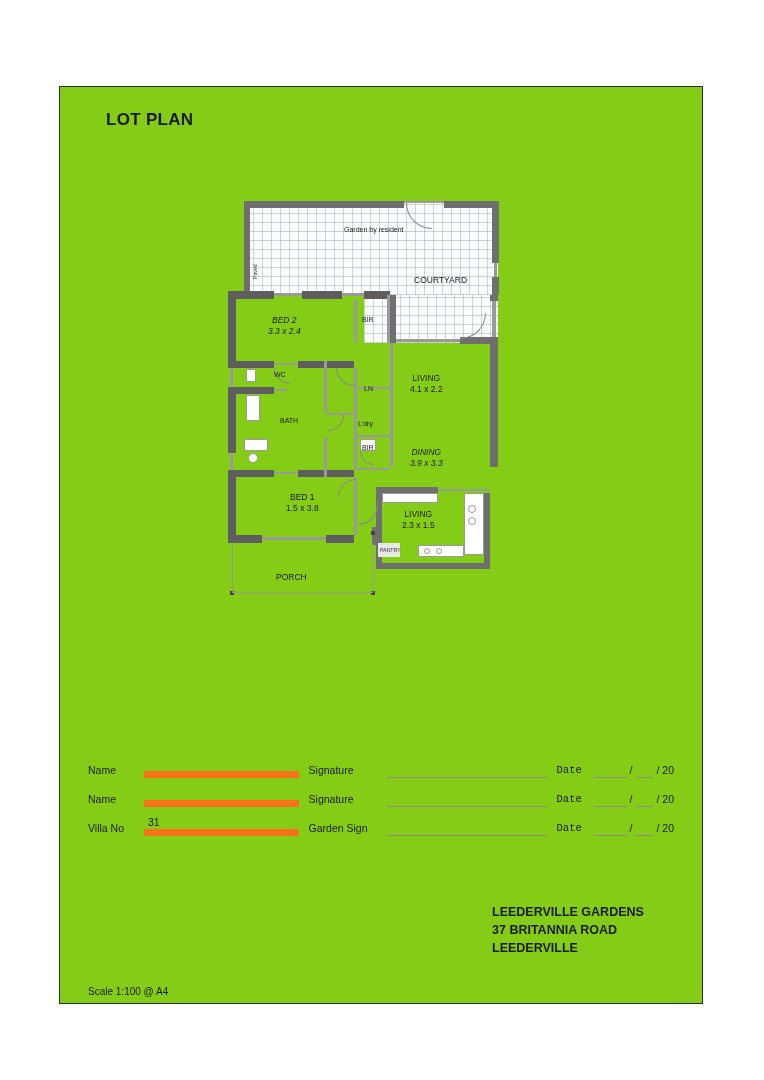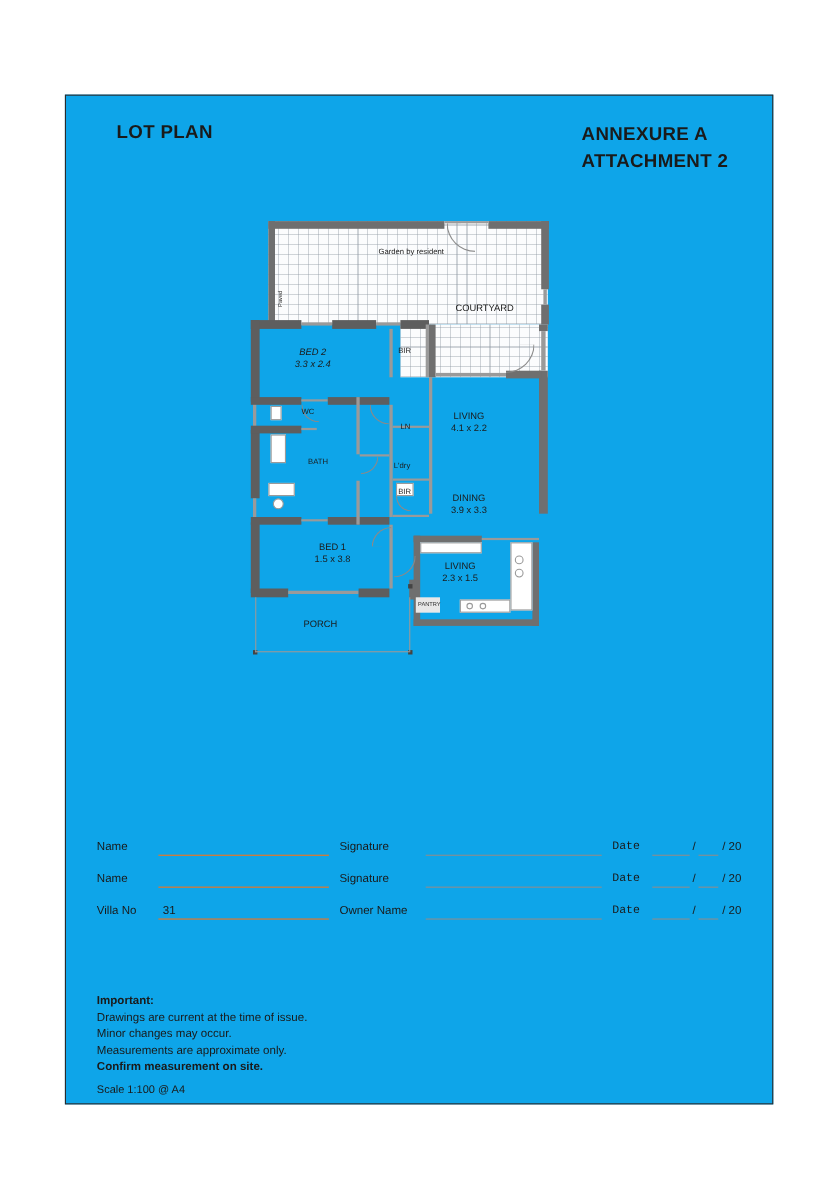--- a/index.html
+++ b/index.html
@@ -15,21 +15,21 @@
     position: relative;
     overflow: hidden;
   }
   .page {
     position: absolute;
     left: 59px;
     top: 86px;
     width: 644px;
     height: 918px;
     border: 1px solid #2b2b2b;
-    background: #0ea5e9;
+    background: #84cc16;
     box-sizing: border-box;
   }
 
   
   .hdr-left {
     position: absolute;
     left: 46px;
     top: 23px;
     font-size: 17px;
     font-weight: bold;
@@ -131,21 +131,21 @@
     align-items: flex-end;
     height: 29px;
   }
   .sig-row .lab {
     width: 56px;
     flex: none;
     padding-bottom: 2px;
   }
   .sig-row .rule {
     flex: 1 1 auto;
-    border-bottom: 1px solid #f97316;
+    border-bottom: 7px solid #f97316;
     height: 14px;
     margin-right: 10px;
     position: relative;
   }
   .sig-row .rule .val {
     position: absolute;
     left: 4px;
     bottom: 1px;
     font-size: 10.5px;
   }
@@ -205,24 +205,20 @@
     font-weight: bold;
     line-height: 1.45;
   }
 </style>
 </head>
 <body>
 
 <div class="page">
 
   <div class="hdr-left">LOT PLAN</div>
-  <div class="hdr-right">
-    <div>ANNEXURE A</div>
-    <div>ATTACHMENT 2</div>
-  </div>
 
   <div class="plan">
 
     <div class="courtyard-fill" style="left:16px; top:14px; width:254px; height:94px;"></div>
     <div class="courtyard-fill" style="left:136px; top:108px; width:134px; height:48px;"></div>
 
     <div class="wall" style="left:16px; top:14px; width:160px; height:7px;"></div>
     <div class="wall" style="left:216px; top:14px; width:55px; height:7px;"></div>
     <div class="thinline" style="left:176px; top:14px; width:40px; height:2px;"></div>
     <div class="wall" style="left:16px; top:14px; width:6px; height:94px;"></div>
@@ -322,42 +318,42 @@
     <div class="room-label" style="left:40px; top:128px;font-style:italic;">
       <span>BED 2</span><br>
       <span>3.3 x 2.4</span>
     </div>
     <div class="room-label sm" style="left:134px; top:128px;">BIR</div>
 
     <div class="room-label" style="left:182px; top:186px;">
       <span>LIVING</span><br>
       <span>4.1 x 2.2</span>
     </div>
-    <div class="room-label" style="left:182px; top:260px;">
+    <div class="room-label" style="left:182px; top:260px;font-style:italic;">
       <span>DINING</span><br>
       <span>3.9 x 3.3</span>
     </div>
 
     <div class="room-label sm" style="left:46px; top:183px;">WC</div>
     <div class="room-label sm" style="left:136px; top:197px;">LN</div>
     <div class="room-label sm" style="left:52px; top:229px;">BATH</div>
     <div class="room-label sm" style="left:130px; top:232px;">L'dry</div>
     <div class="room-label sm" style="left:134px; top:256px;">BIR</div>
 
     <div class="room-label" style="left:26px; top:305px;margin-left:32px;">
       <span>BED 1</span><br>
       <span>1.5 x 3.8</span>
     </div>
 
     <div class="room-label" style="left:174px; top:322px;">
       <span>LIVING</span><br>
       <span>2.3 x 1.5</span>
     </div>
     <div class="room-label xs" style="left:152px; top:360px;">PANTRY</div>
-    <div class="room-label" style="left:48px; top:375px;">PORCH</div>
+    <div class="room-label" style="left:48px; top:385px;">PORCH</div>
   </div>
 
   <div class="sig">
 
     <div class="sig-row">
       <div class="lab">Name</div>
       <div class="rule">
         <span class="val"></span>
       </div>
       <div class="lab2">Signature</div>
@@ -381,33 +377,31 @@
       <div class="slash">/</div>
       <div class="dline2"></div>
       <div class="yr">/ 20</div>
     </div>
 
     <div class="sig-row">
       <div class="lab">Villa No</div>
       <div class="rule">
         <span class="val">31</span>
       </div>
-      <div class="lab2">Owner Name</div>
+      <div class="lab2">Garden Sign</div>
       <div class="rule2"></div>
       <div class="lab3">Date</div>
       <div class="dline"></div>
       <div class="slash">/</div>
       <div class="dline2"></div>
       <div class="yr">/ 20</div>
     </div>
   </div>
 
-  <div class="foot-left">
-    <div><b>Important:</b></div>
-    <div>Drawings are current at the time of issue.</div>
-    <div>Minor changes may occur.</div>
-    <div>Measurements are approximate only.</div>
-    <div><b>Confirm measurement on site.</b></div>
+  <div class="scale">Scale 1:100 @ A4</div>
+
+  <div class="foot-right">
+    <div>LEEDERVILLE GARDENS</div>
+    <div>37 BRITANNIA ROAD</div>
+    <div>LEEDERVILLE</div>
   </div>
-  <div class="scale">Scale 1:100 @ A4</div>
-
 
 </div>
 
 </body></html>

